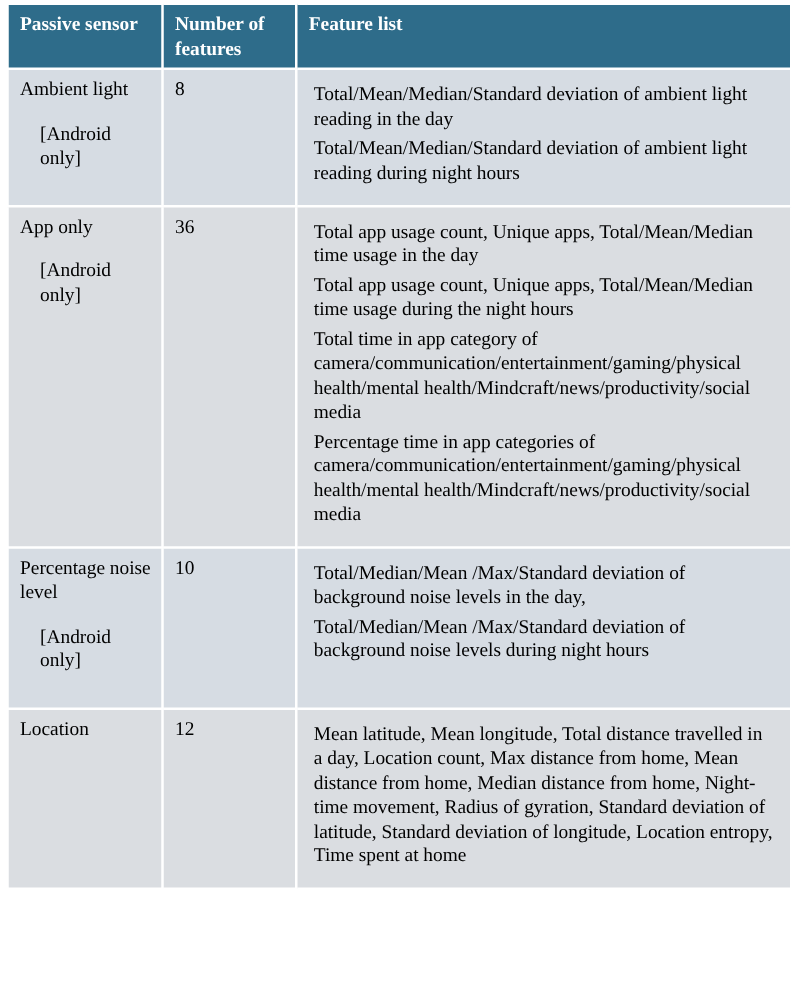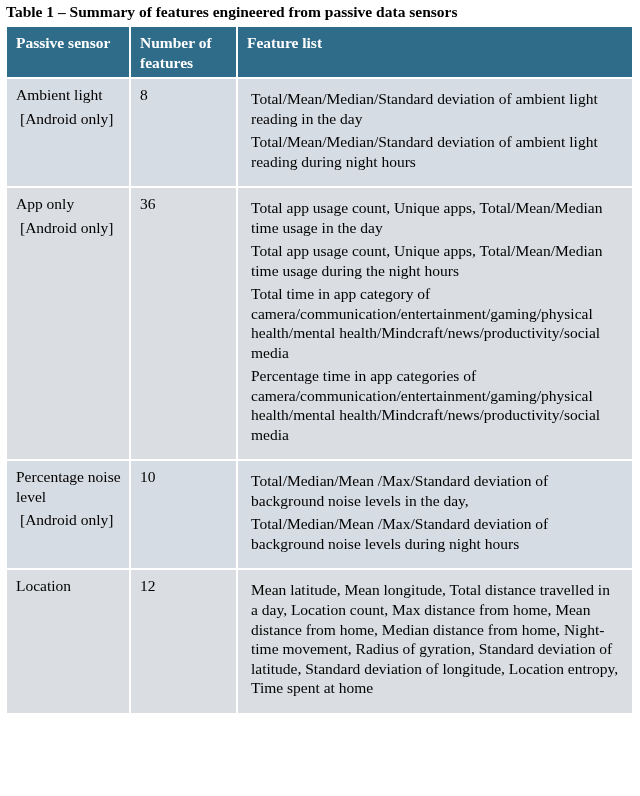--- a/index.html
+++ b/index.html
@@ -28,28 +28,27 @@
     overflow-wrap:break-word;word-wrap:break-word;
   }
   th{
     background:var(--header-bg);color:#ffffff;font-weight:700;
     padding:6px 8px 5px 9px;
   }
   td{padding:6px 8px 11px 9px;}
   tbody tr:nth-child(odd) td{background:var(--row-a);}
   tbody tr:nth-child(even) td{background:var(--row-b);}
   .fline{margin:4px;}
-  .note{margin:4px;}
+  .note{margin:16px;}
 </style>
 </head>
 <body>
 
 <div class="page">
 
-  <div class="doc-title">Table 1 – Summary of features engineered from passive data sensors</div>
 
   <table class="features">
     <colgroup>
       <col class="c-sensor">
         <col class="c-count">
         <col class="c-features">
     </colgroup>
     <thead>
       <tr>
         <th>Passive sensor</th>

